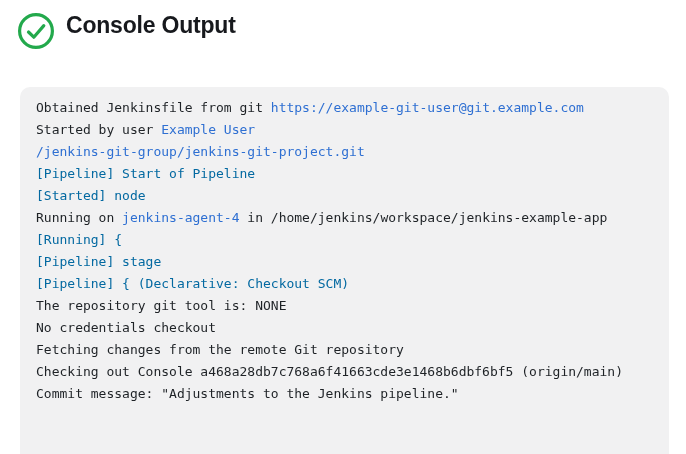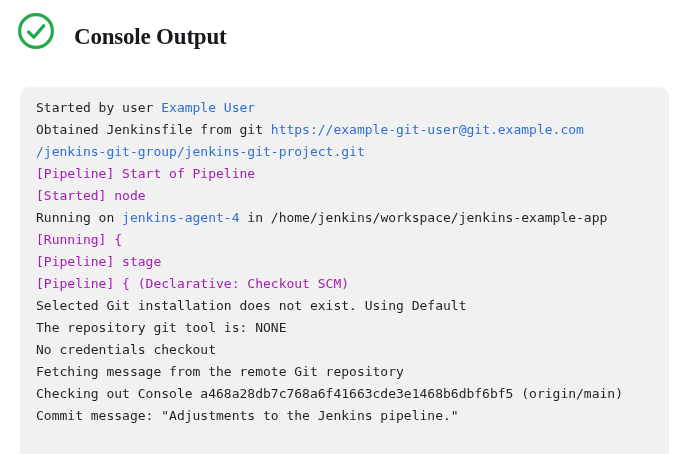--- a/index.html
+++ b/index.html
@@ -6,24 +6,23 @@
     margin: 0;
     padding: 0;
     background: #ffffff;
     width: 686px;
     height: 454px;
     overflow: hidden;
     font-family: "Liberation Sans", sans-serif;
   }
   .header {
     display: flex;
-    align-items: flex-end;
-    gap: 19px;
+    align-items: flex-start;
+    gap: 11px;
     padding: 12px 0 0 17px;
-    font-family: Liberation Serif, serif;
   }
   .status-icon {
     width: 38px;
     height: 38px;
     flex: 0 0 auto;
   }
   .page-title {
     margin: 0;
     font-size: 23px;
     font-weight: 700;
@@ -40,47 +39,46 @@
     line-height: 22px;
     color: #1e2226;
     min-height: 400px;
     box-sizing: border-box;
   }
   .console-line {
     height: 22px;
     white-space: pre;
   }
   .seg-plain { color: #1e2226; }
-  .seg-muted { color: #a21caf; }
+  .seg-muted { color: #0369a1; }
   a.seg-link {
     color: #2e6fd2;
     text-decoration: none;
     cursor: pointer;
   }
 </style>
 </head>
 <body>
 
 <div class="header">
   <svg class="status-icon" viewBox="0 0 38 38" aria-hidden="true">
     <circle cx="19" cy="19" r="16.4" fill="none" stroke="#23a94c" stroke-width="3.2"></circle>
     <path d="M11.5 20 L16.8 25.2 L26.8 13.6" fill="none" stroke="#23a94c" stroke-width="3.2" stroke-linecap="round" stroke-linejoin="round"></path>
   </svg>
   <h1 class="page-title">Console Output</h1>
 </div>
 
 <div class="console-box" id="console-box">
+    <div class="console-line"><span class="seg-plain">Obtained Jenkinsfile from git </span><a class="seg-link" href="#">https://example-git-user@git.example.com</a></div>
     <div class="console-line"><span class="seg-plain">Started by user </span><a class="seg-link" href="#">Example User</a></div>
-    <div class="console-line"><span class="seg-plain">Obtained Jenkinsfile from git </span><a class="seg-link" href="#">https://example-git-user@git.example.com</a></div>
     <div class="console-line"><a class="seg-link" href="#">/jenkins-git-group/jenkins-git-project.git</a></div>
     <div class="console-line"><span class="seg-muted">[Pipeline] Start of Pipeline</span></div>
     <div class="console-line"><span class="seg-muted">[Started] node</span></div>
     <div class="console-line"><span class="seg-plain">Running on </span><a class="seg-link" href="#">jenkins-agent-4</a><span class="seg-plain"> in /home/jenkins/workspace/jenkins-example-app</span></div>
     <div class="console-line"><span class="seg-muted">[Running] {</span></div>
     <div class="console-line"><span class="seg-muted">[Pipeline] stage</span></div>
     <div class="console-line"><span class="seg-muted">[Pipeline] { (Declarative: Checkout SCM)</span></div>
-    <div class="console-line"><span class="seg-plain">Selected Git installation does not exist. Using Default</span></div>
     <div class="console-line"><span class="seg-plain">The repository git tool is: NONE</span></div>
     <div class="console-line"><span class="seg-plain">No credentials checkout</span></div>
-    <div class="console-line"><span class="seg-plain">Fetching message from the remote Git repository</span></div>
+    <div class="console-line"><span class="seg-plain">Fetching changes from the remote Git repository</span></div>
     <div class="console-line"><span class="seg-plain">Checking out Console a468a28db7c768a6f41663cde3e1468b6dbf6bf5 (origin/main)</span></div>
     <div class="console-line"><span class="seg-plain">Commit message: "Adjustments to the Jenkins pipeline."</span></div>
   </div>
 
 </body></html>

